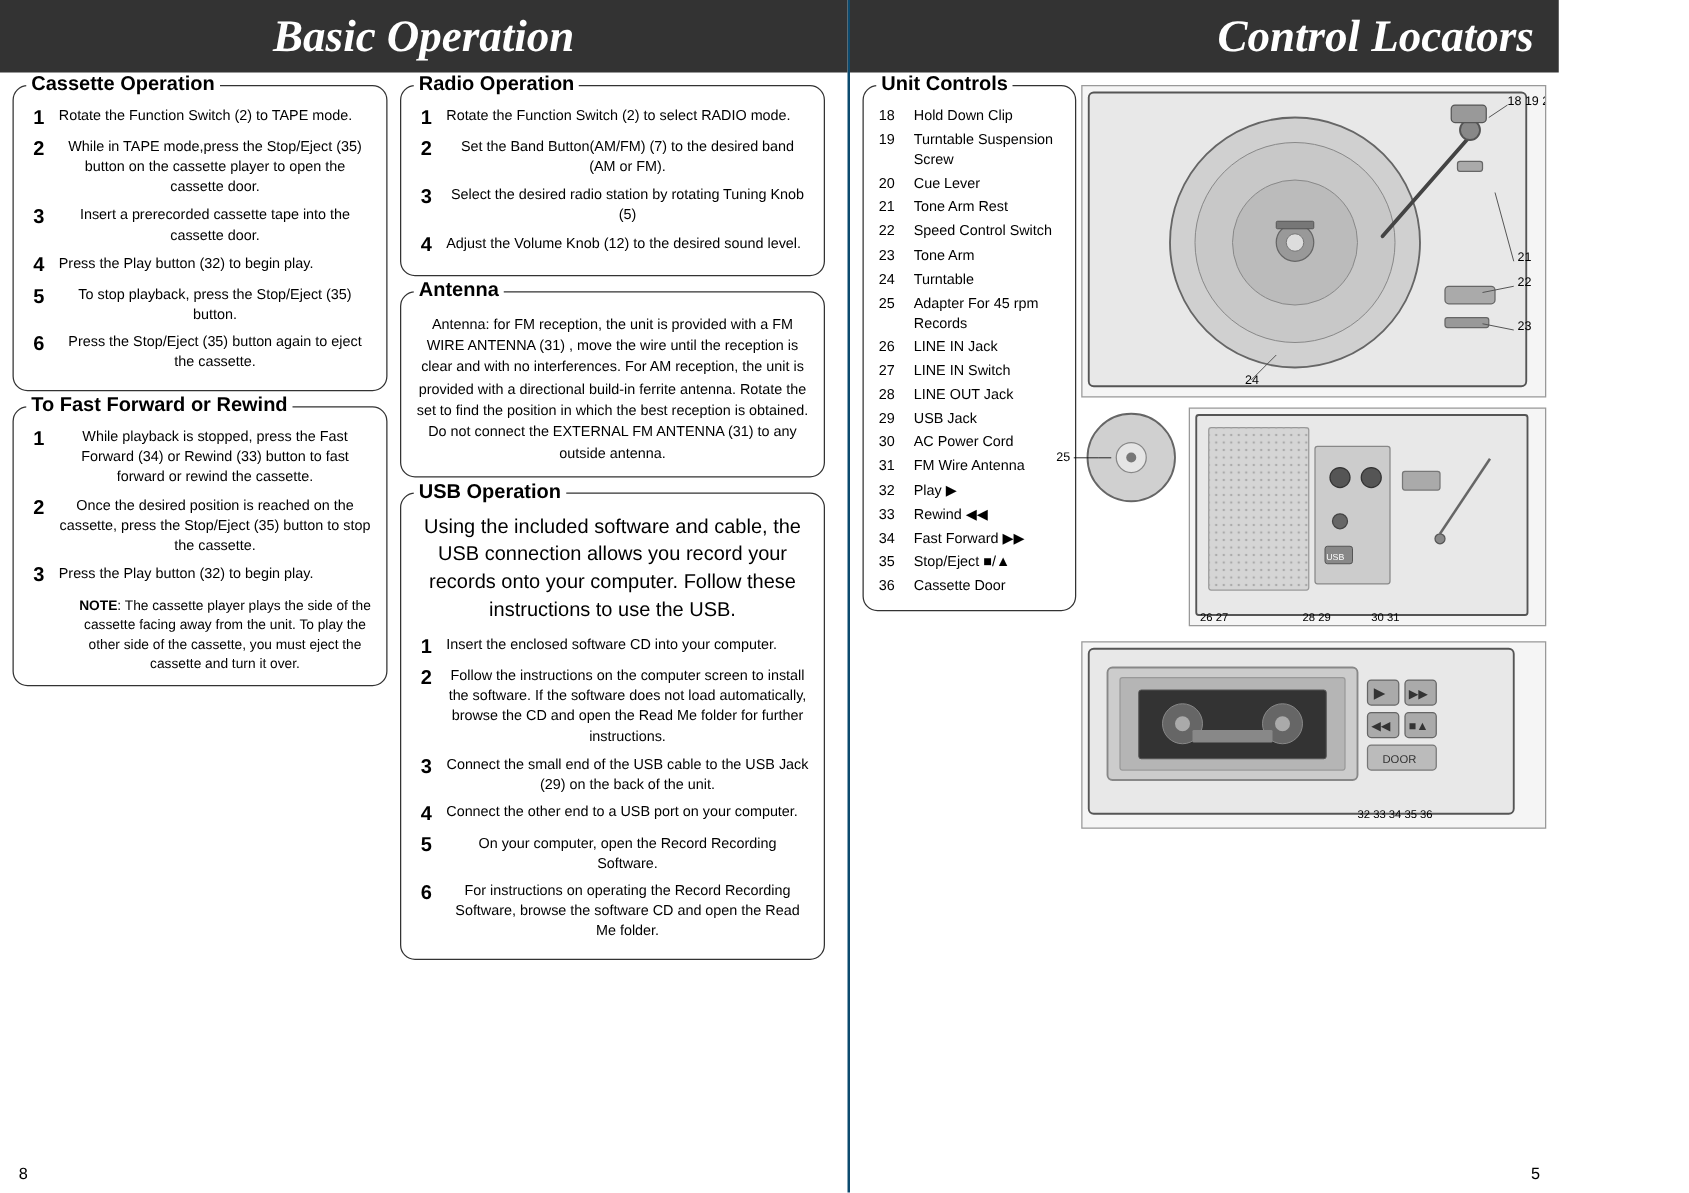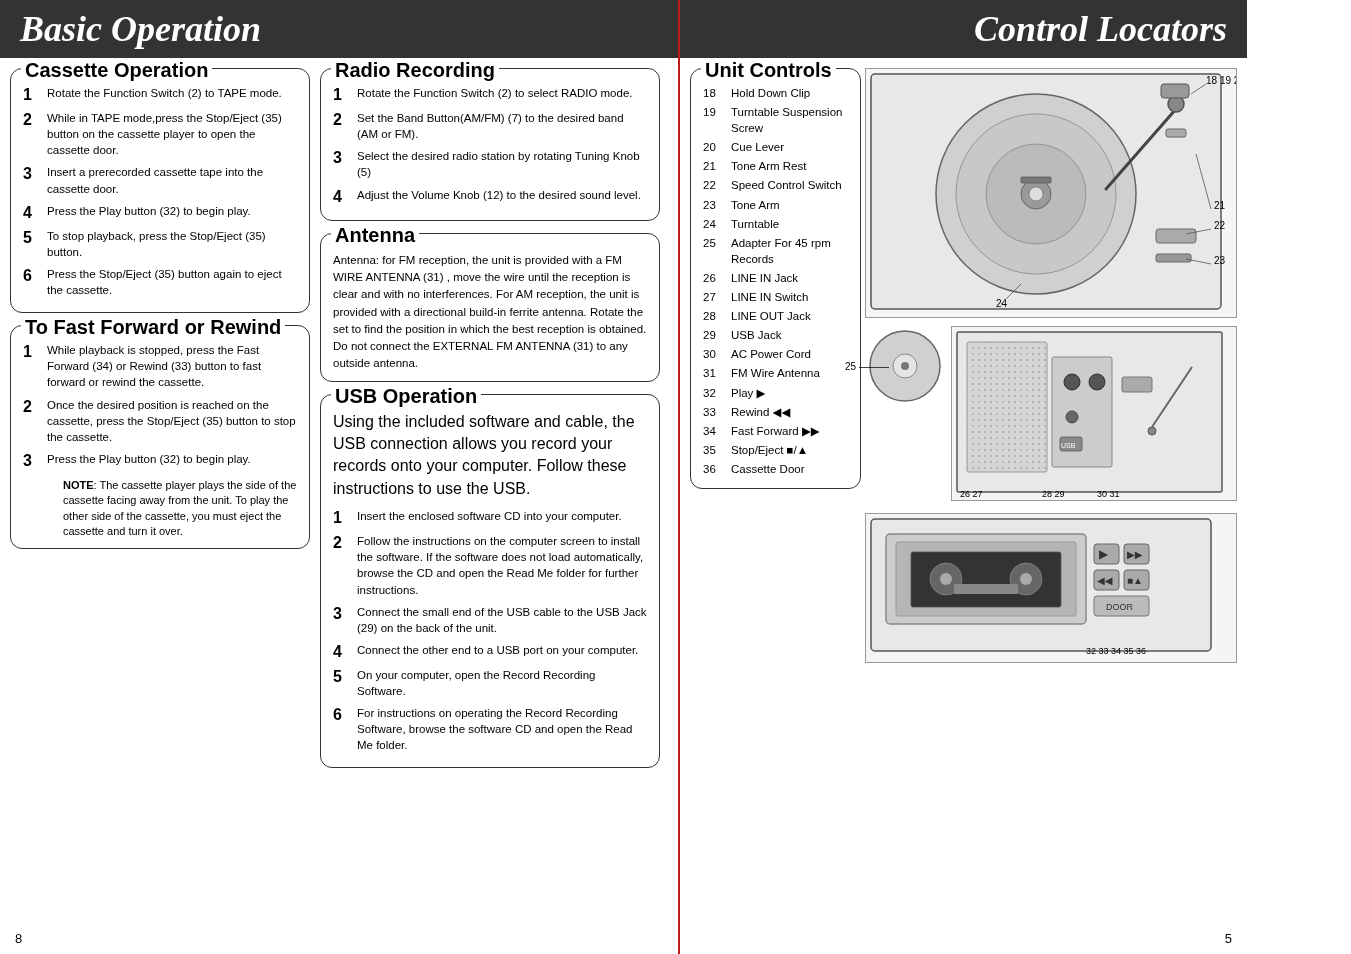--- a/index.html
+++ b/index.html
@@ -11,22 +11,23 @@
       min-height: 954px;
       display: flex;
       flex-direction: row;
     }
 
     
     .left-panel {
       width: 680px;
       background: #fff;
       padding: 0;
-      border-right: 2px solid #b91c1c;
+      border-right: 2px solid #0c4a6e;
       position: relative;
+      text-align: center;
     }
 
     .left-header {
       background: #333;
       color: #fff;
       font-size: 36px;
       font-weight: bold;
       font-style: italic;
       padding: 8px 20px;
       font-family: 'Times New Roman', serif;
@@ -48,21 +49,21 @@
 
     .section-box {
       border: 1.5px solid #333;
       border-radius: 12px;
       padding: 8px 12px;
       margin-bottom: 12px;
       position: relative;
     }
 
     .section-title {
-      font-size: 20px;
+      font-size: 16px;
       font-weight: bold;
       background: #fff;
       position: absolute;
       top: -10px;
       left: 10px;
       padding: 0 4px;
     }
 
     .section-content {
       margin-top: 8px;
@@ -257,21 +258,21 @@
             <span class="note-label">NOTE</span>: The cassette player plays the side of the cassette facing away from the unit. To play the other side of the cassette, you must eject the cassette and turn it over.
           </div>
         </div>
       </div>
 
     </div>
 
     <div class="col-right">
 
       <div class="section-box">
-        <div class="section-title">Radio Recording</div>
+        <div class="section-title">Radio Operation</div>
         <div class="section-content">
           <ol class="numbered-list">
             <li>
                 <span class="num">1</span>
                 <span>Rotate the Function Switch (2) to select RADIO mode.</span>
               </li>
             <li>
                 <span class="num">2</span>
                 <span>Set the Band Button(AM/FM) (7) to the desired band (AM or FM).</span>
               </li>

